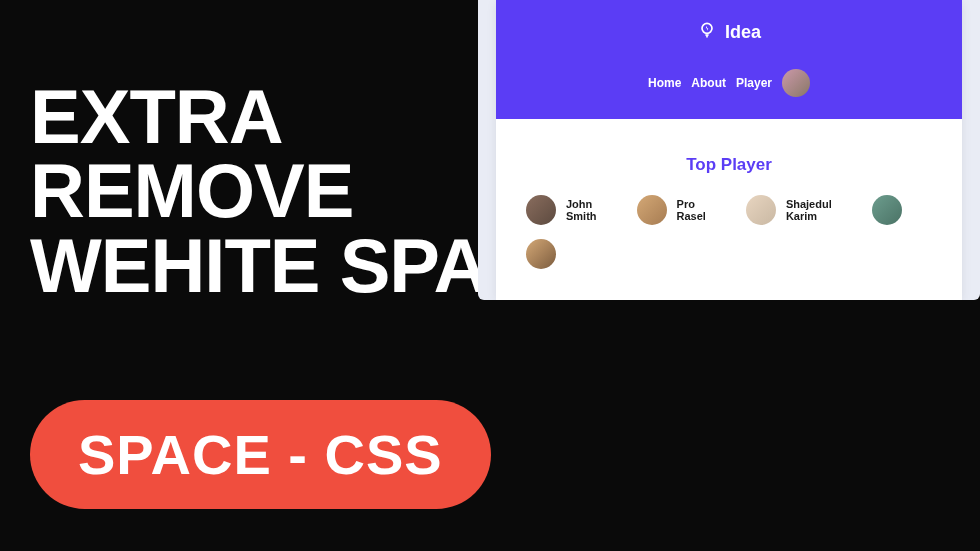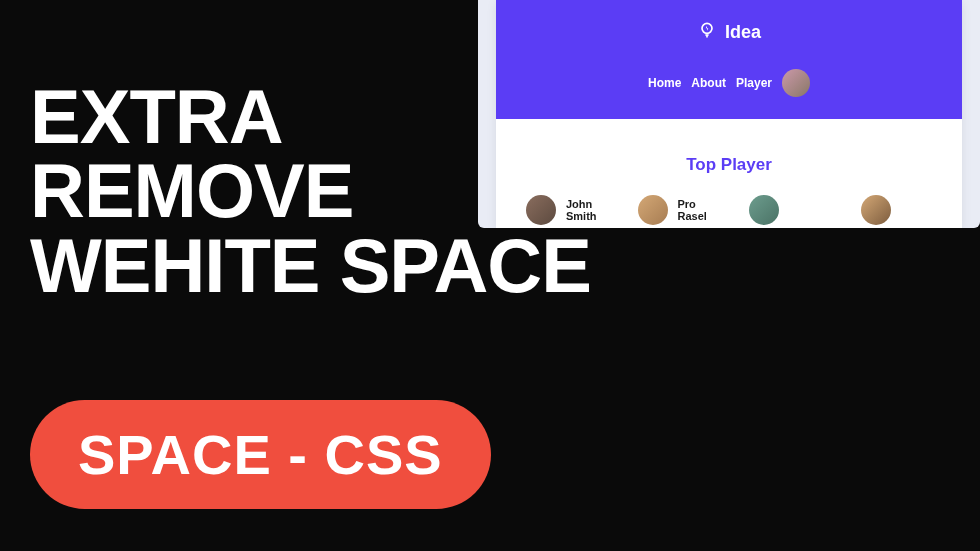--- a/index.html
+++ b/index.html
@@ -31,21 +31,21 @@
   font-size: 56px;
   padding: 22px 48px;
   border-radius: 60px;
   letter-spacing: 1px;
 }
 .browser {
   position: absolute;
   left: 478px;
   top: 0;
   width: 502px;
-  height: 228px;
+  height: 300px;
   background: #e9ecf5;
   border-radius: 0 0 6px 6px;
   overflow: hidden;
 }
 .site {
   background: #fff;
   margin: 0 18px;
   height: 100%;
   box-shadow: 0 2px 10px rgba(0,0,0,0.08);
 }
@@ -153,20 +153,24 @@
       <div class="players">
         <div class="player">
           <div class="player-avatar p1"></div>
           <div class="player-name">John Smith</div>
         </div>
         <div class="player">
           <div class="player-avatar p2"></div>
           <div class="player-name">Pro Rasel</div>
         </div>
         <div class="player">
+          <div class="player-avatar p4"></div>
+          <div class="player-name">Shajedul Karim</div>
+        </div>
+        <div class="player">
           <div class="player-avatar p5"></div>
           <div class="player-name"></div>
         </div>
         <div class="player">
           <div class="player-avatar p6"></div>
           <div class="player-name"></div>
         </div>
       </div>
     </div>
   </div>

